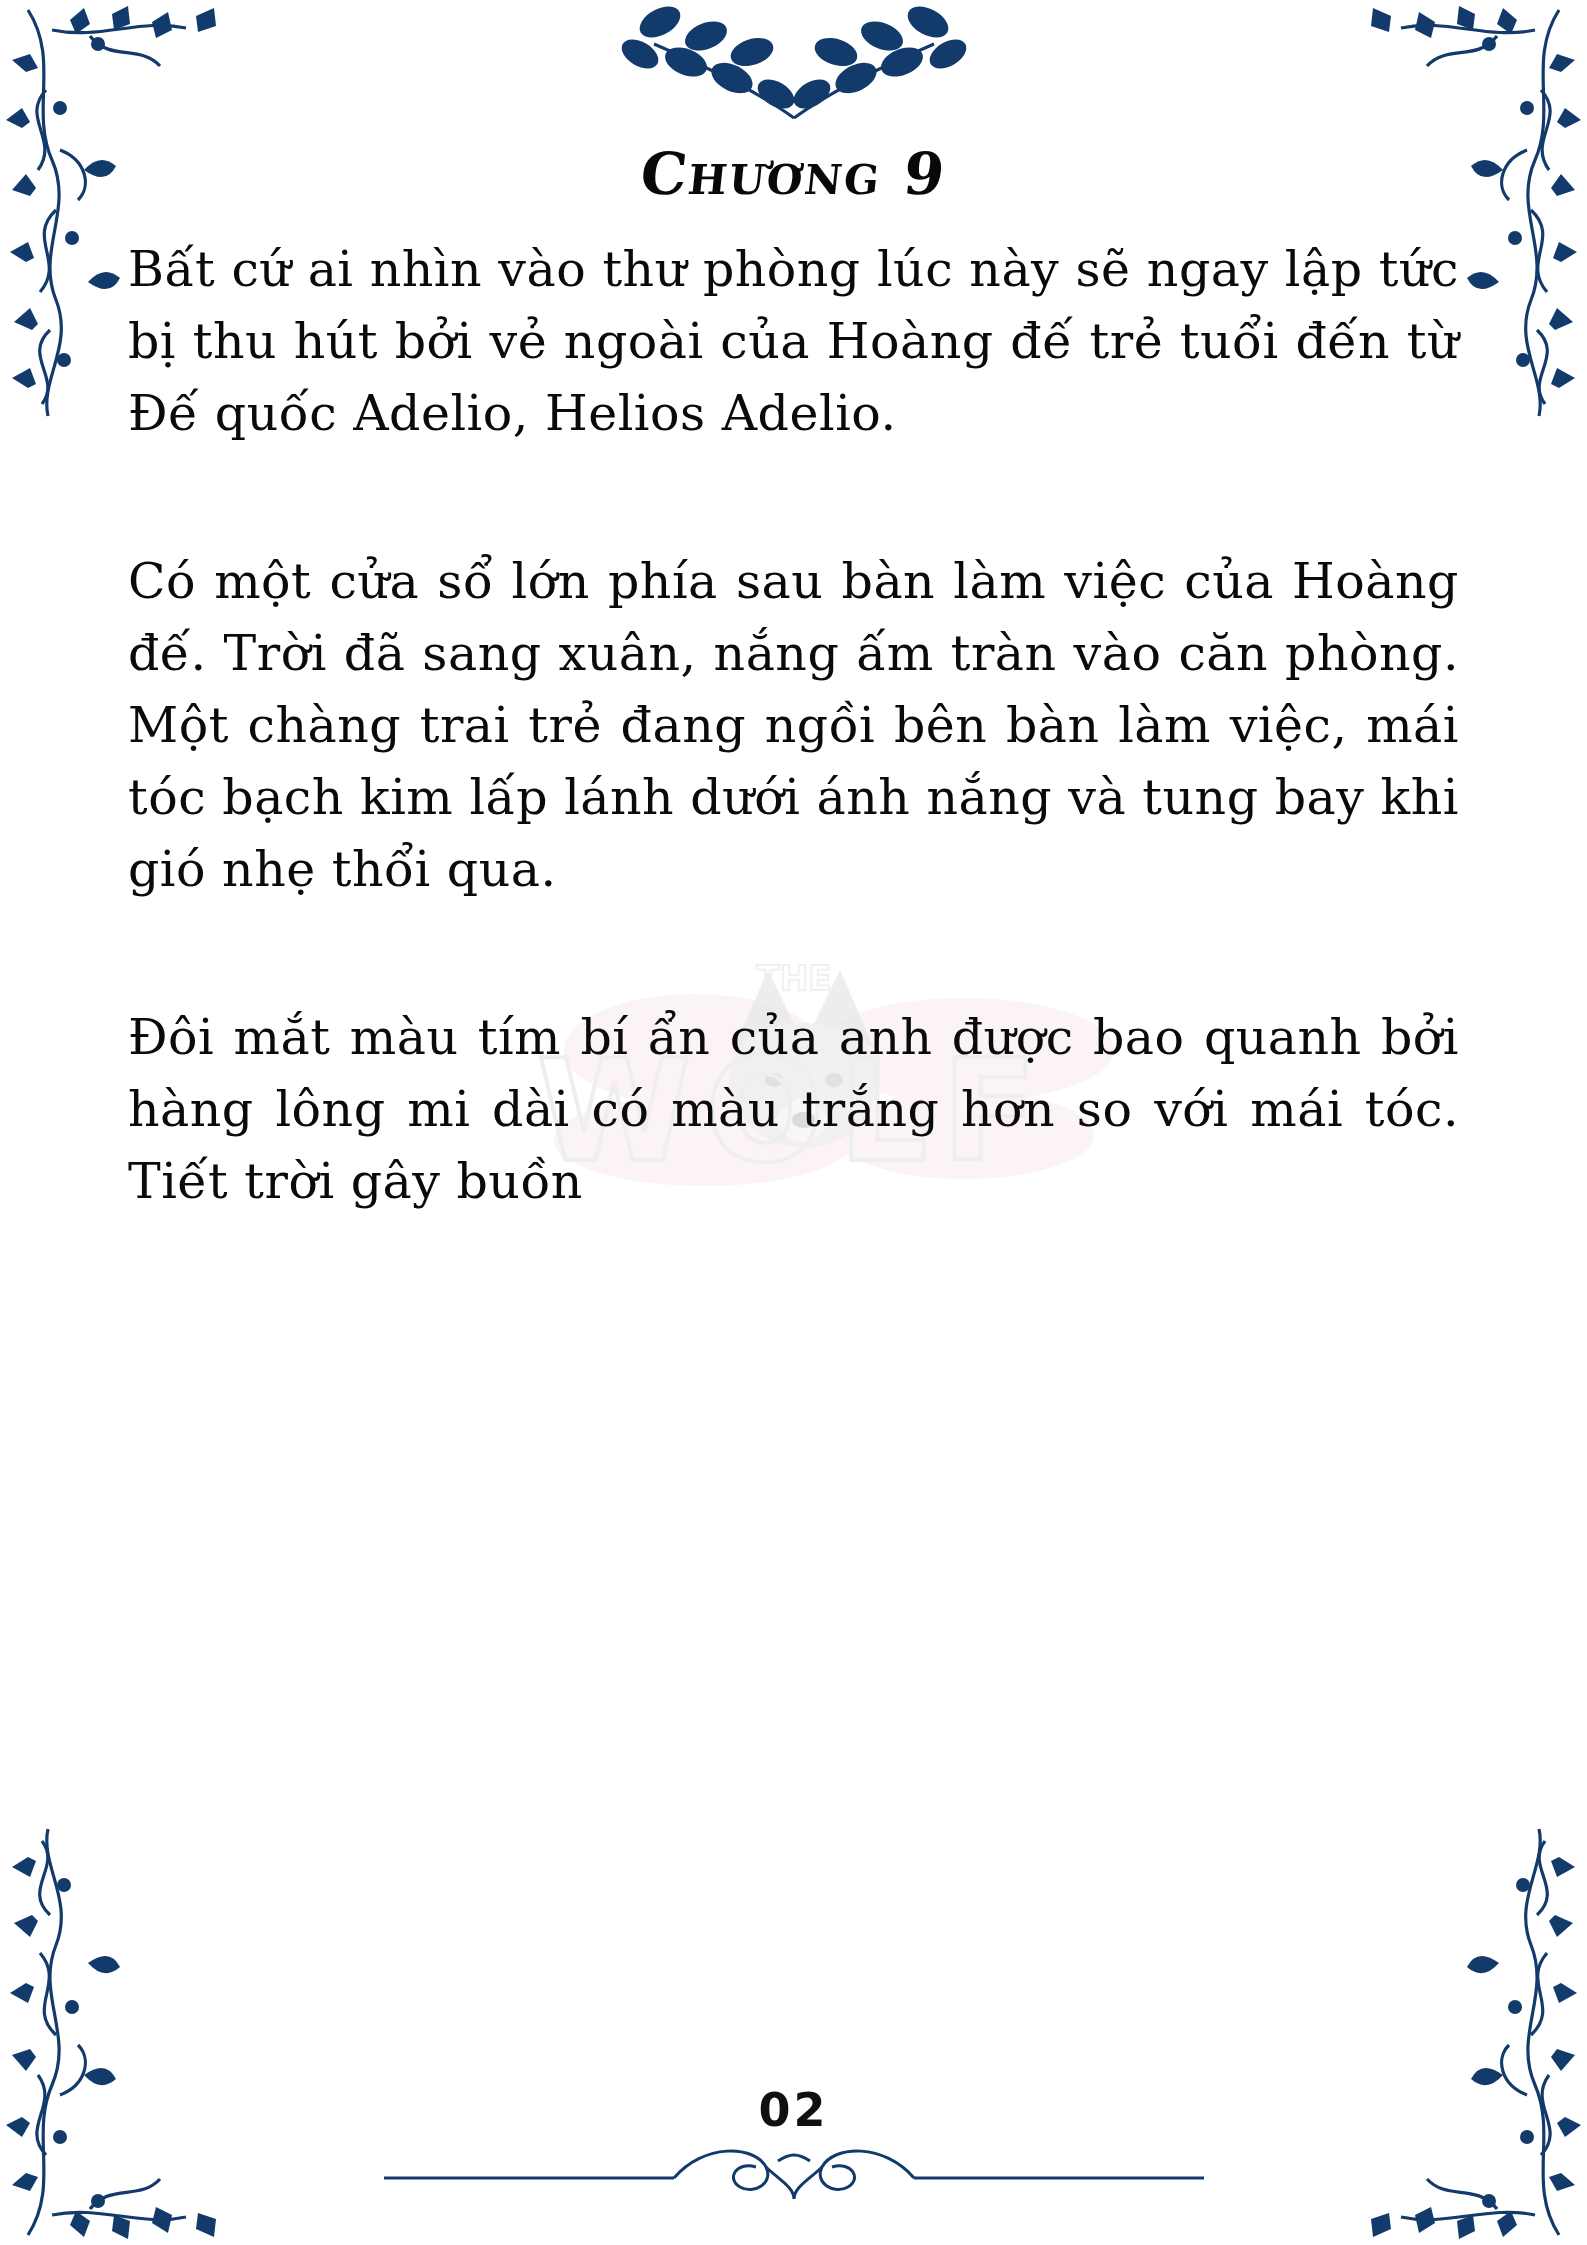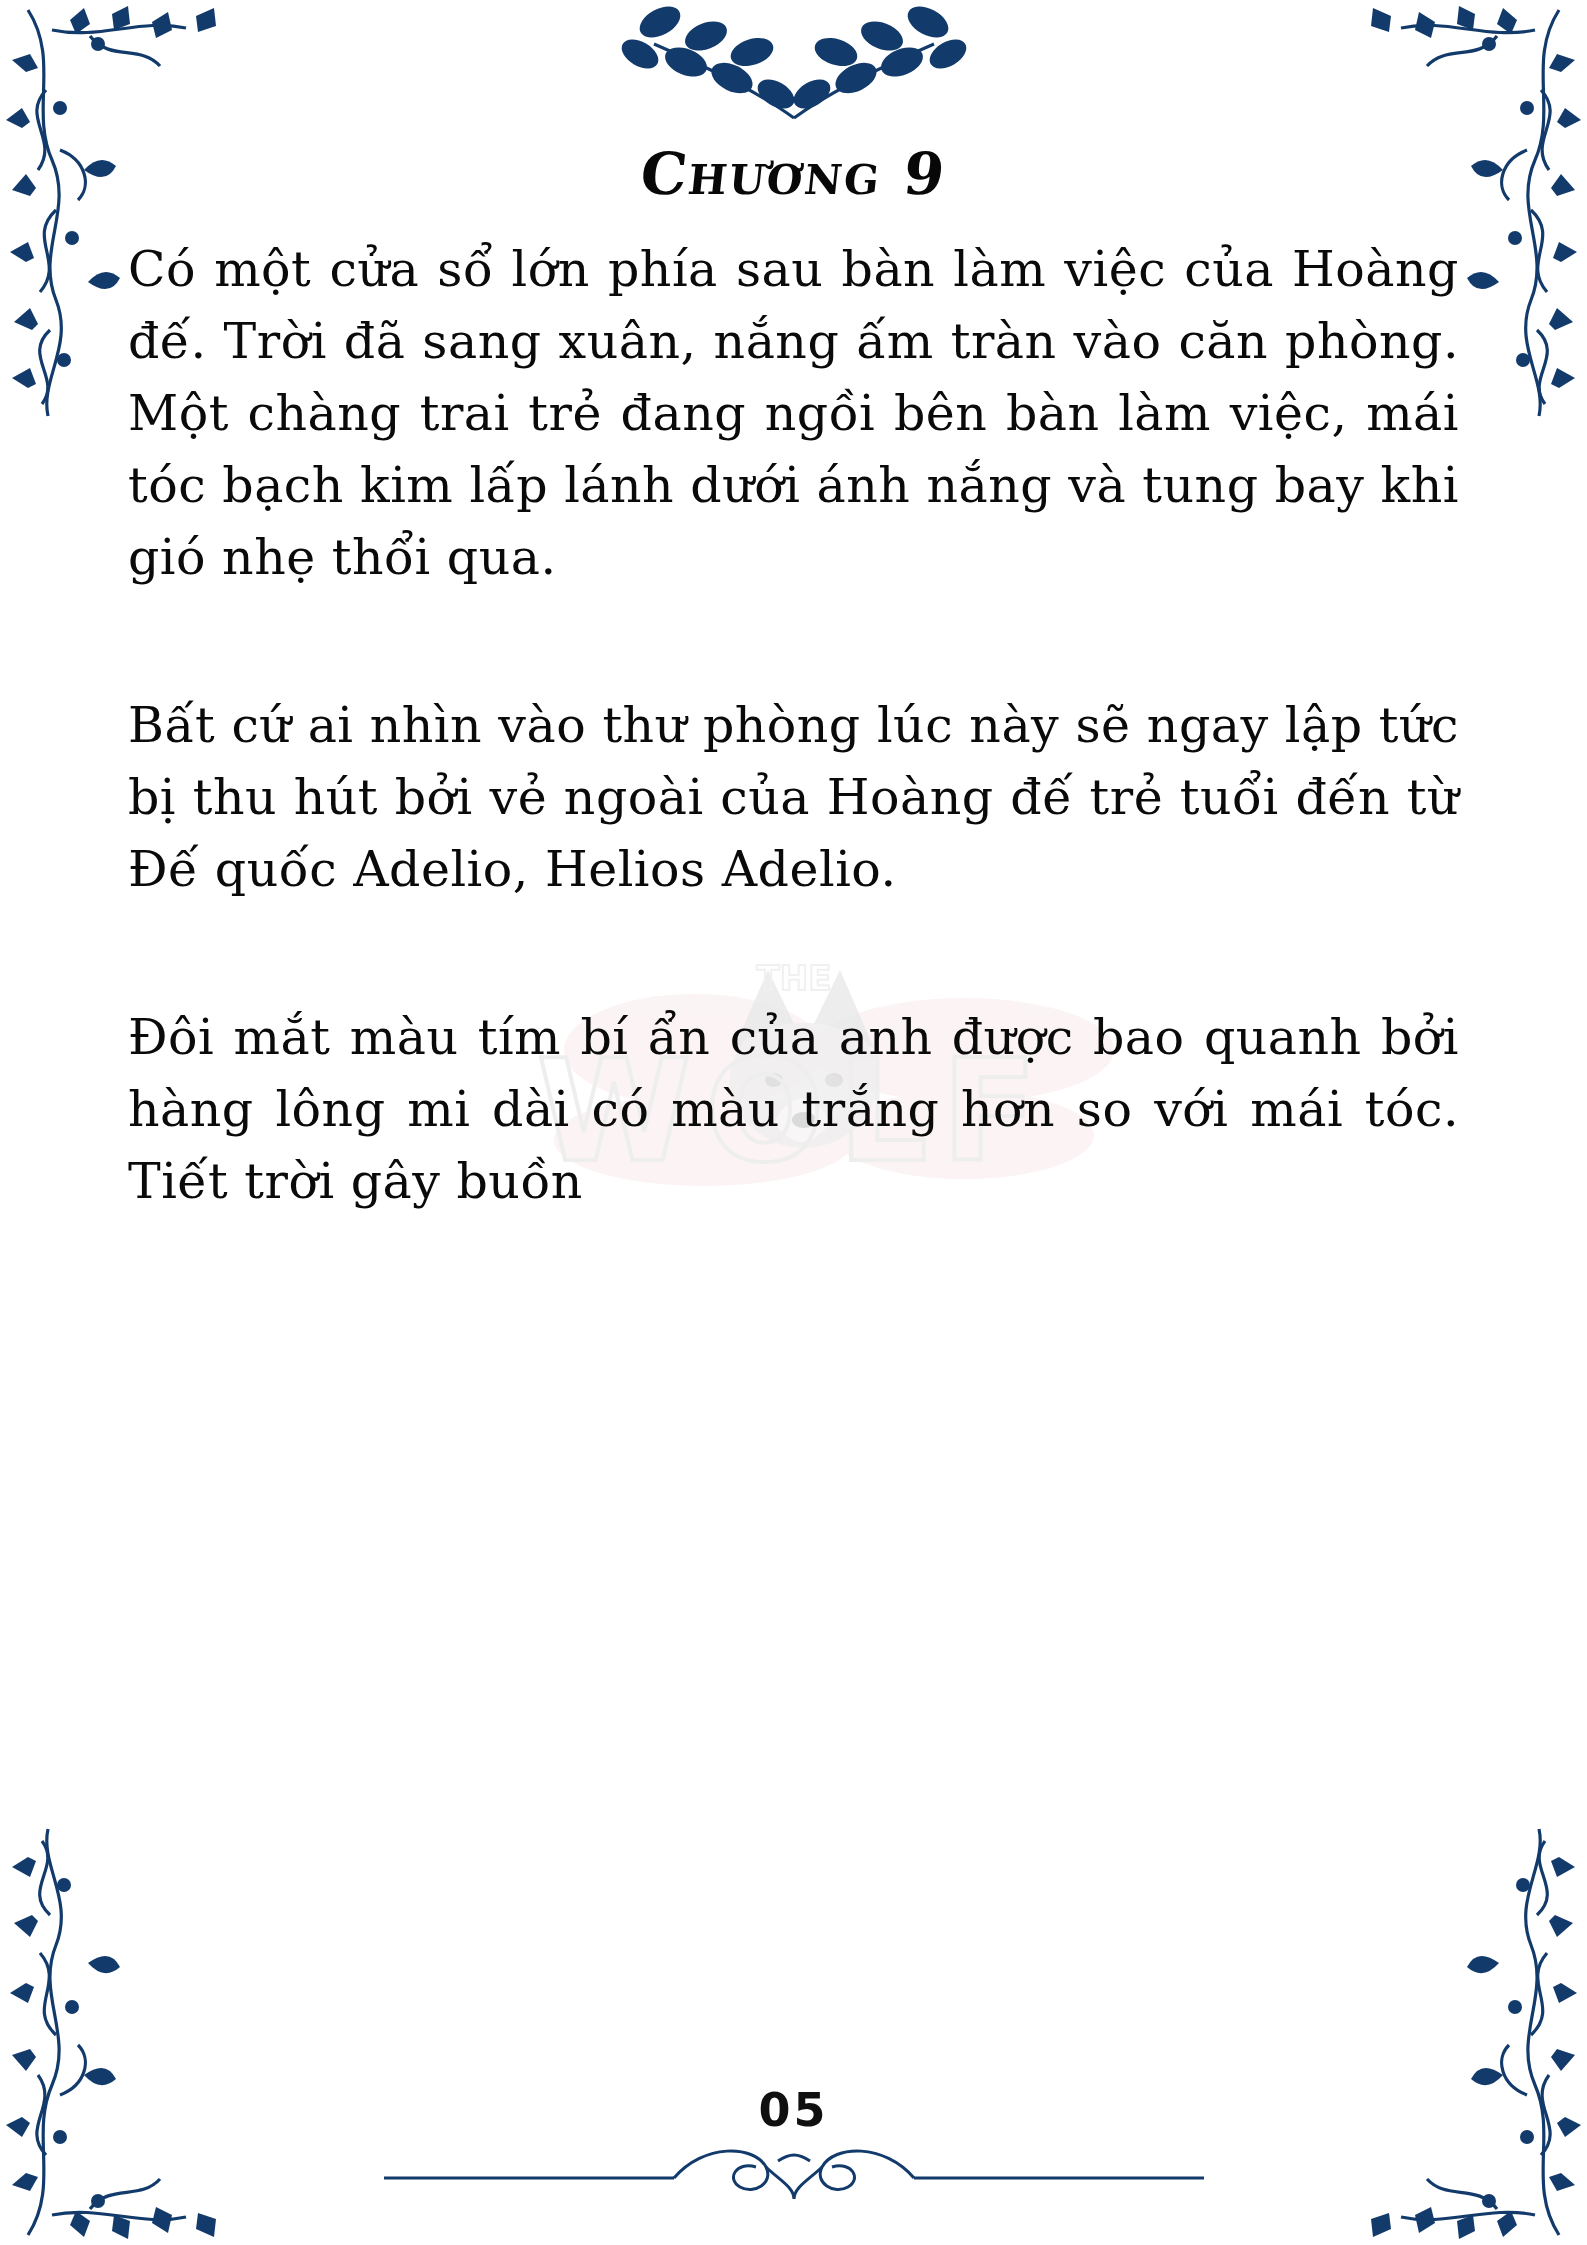--- a/index.html
+++ b/index.html
@@ -285,18 +285,18 @@
     <ellipse cx="430" cy="150" rx="9" ry="7" fill="#8f8f8f"></ellipse>
     <ellipse cx="400" cy="190" rx="12" ry="8" fill="#777"></ellipse>
   </g>
   <text x="390" y="60" text-anchor="middle" font-family="DejaVu Sans, sans-serif" font-size="34" font-weight="bold" fill="none" stroke="#cfcfcf" stroke-width="2">THE</text>
   <text x="390" y="230" text-anchor="middle" font-family="DejaVu Sans, sans-serif" font-size="140" font-weight="bold" fill="none" stroke="#c8c8c8" stroke-width="4" letter-spacing="14">WOLF</text>
 </svg>
 
 <div class="content">
   <h1 class="chapter-title">Chương 9</h1>
 
+  <p class="para gap-lg">Bất cứ ai nhìn vào thư phòng lúc này sẽ ngay lập tức bị thu hút bởi vẻ ngoài của Hoàng đế trẻ tuổi đến từ Đế quốc Adelio, Helios Adelio.</p>
   <p class="para gap-lg">Có một cửa sổ lớn phía sau bàn làm việc của Hoàng đế. Trời đã sang xuân, nắng ấm tràn vào căn phòng. Một chàng trai trẻ đang ngồi bên bàn làm việc, mái tóc bạch kim lấp lánh dưới ánh nắng và tung bay khi gió nhẹ thổi qua.</p>
-  <p class="para gap-lg">Bất cứ ai nhìn vào thư phòng lúc này sẽ ngay lập tức bị thu hút bởi vẻ ngoài của Hoàng đế trẻ tuổi đến từ Đế quốc Adelio, Helios Adelio.</p>
   <p class="para">Đôi mắt màu tím bí ẩn của anh được bao quanh bởi hàng lông mi dài có màu trắng hơn so với mái tóc. Tiết trời gây buồn</p>
 </div>
 
-<div class="page-number">05</div>
+<div class="page-number">02</div>
 
 </body></html>

